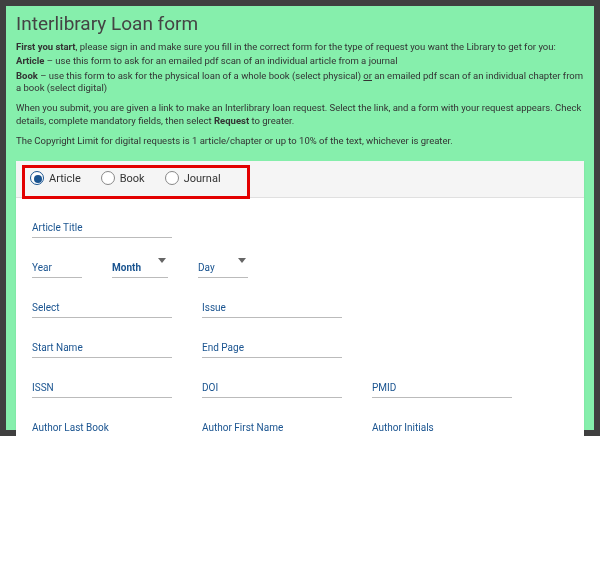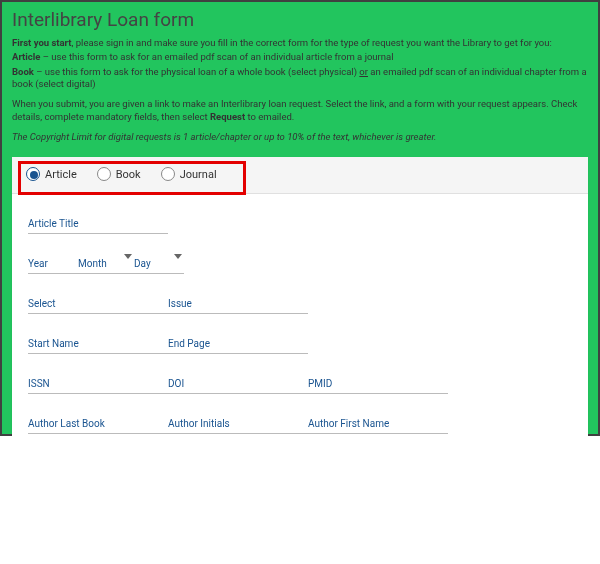--- a/index.html
+++ b/index.html
@@ -5,41 +5,41 @@
   * { box-sizing: border-box; }
   body {
     margin: 0;
     padding: 0;
     font-family: -apple-system, BlinkMacSystemFont, "Segoe UI", Roboto, Arial, sans-serif;
     background: #fff;
   }
   .frame {
     width: 600px;
     height: 436px;
-    border: 2px solid #404040;
-    background: #22c55e;
+    border: 6px solid #404040;
+    background: #86efac;
     position: relative;
   }
   .header-area {
     padding: 6px 10px 8px 10px;
   }
   .page-title {
     font-size: 19px;
     color: #444;
     font-weight: 400;
     margin: 0 0 6px 0;
   }
   .intro p {
     margin: 0 0 2px 0;
     font-size: 9.5px;
     line-height: 1.3;
     color: #333;
   }
   .intro .gap { margin-top: 8px; }
-  .italic { font-style: italic; color: #555; }
+  .italic { color: #555; }
   .form-card {
     background: #f5f5f5;
     margin: 4px 10px 10px 10px;
     border-radius: 2px;
     box-shadow: 0 1px 2px rgba(0,0,0,0.1);
   }
   .tabs-row {
     position: relative;
     padding: 10px 14px 12px 14px;
     border-bottom: 1px solid #e0e0e0;
@@ -82,35 +82,36 @@
     width: 8px; height: 8px;
     background: #1a5490;
     border-radius: 50%;
   }
   .form-body {
     background: #fff;
     padding: 18px 16px 8px 16px;
   }
   .row {
     display: flex;
+    gap: 30px;
     margin-bottom: 18px;
   }
   .field {
     position: relative;
     border-bottom: 1px solid #bbb;
     padding-bottom: 2px;
     min-height: 16px;
   }
   .field .placeholder {
     font-size: 10px;
     color: #1a5490;
   }
   .w140 { width: 140px; }
   .w60  { width: 50px; }
-  .w65  { width: 56px; }
+  .w65  { width: 56px; font-weight: bold; }
   .dropdown-caret {
     position: absolute;
     right: 2px;
     top: 2px;
     width: 0; height: 0;
     border-left: 4px solid transparent;
     border-right: 4px solid transparent;
     border-top: 5px solid #666;
   }
   .form-footer {
@@ -150,21 +151,21 @@
 <body>
 
 <div class="frame">
 
   <div class="header-area">
     <h1 class="page-title">Interlibrary Loan form</h1>
     <div class="intro">
       <p><b>First you start</b><span>, please sign in and make sure you fill in the correct form for the type of request you want the Library to get for you:</span></p>
       <p><b>Article</b><span> – use this form to ask for an emailed pdf scan of an individual article from a journal</span></p>
       <p><b>Book</b><span> – use this form to ask for the physical loan of a whole book (select physical) </span><u>or</u><span> an emailed pdf scan of an individual chapter from a book (select digital)</span></p>
-      <p class="gap"><span>When you submit, you are given a link to make an Interlibrary loan request. Select the link, and a form with your request appears. Check details, complete mandatory fields, then select </span><b>Request</b><span> to emailed.</span></p>
+      <p class="gap"><span>When you submit, you are given a link to make an Interlibrary loan request. Select the link, and a form with your request appears. Check details, complete mandatory fields, then select </span><b>Request</b><span> to greater.</span></p>
       <p class="gap italic">The Copyright Limit for digital requests is 1 article/chapter or up to 10% of the text, whichever is greater.</p>
     </div>
   </div>
 
   <div class="form-card">
 
     <div class="tabs-row">
       <div class="highlight-box"></div>
       <div class="radio-group">
         <div class="radio-opt">
@@ -232,24 +233,24 @@
         <div class="field w140">
           <span class="placeholder">PMID</span>
         </div>
       </div>
 
       <div class="row">
         <div class="field w140">
           <span class="placeholder">Author Last Book</span>
         </div>
         <div class="field w140">
+          <span class="placeholder">Author First Name</span>
+        </div>
+        <div class="field w140">
           <span class="placeholder">Author Initials</span>
-        </div>
-        <div class="field w140">
-          <span class="placeholder">Author First Name</span>
         </div>
       </div>
 
       <div class="row">
         <div class="field w140">
           <span class="placeholder">Publisher</span>
         </div>
       </div>
 
     </div>

